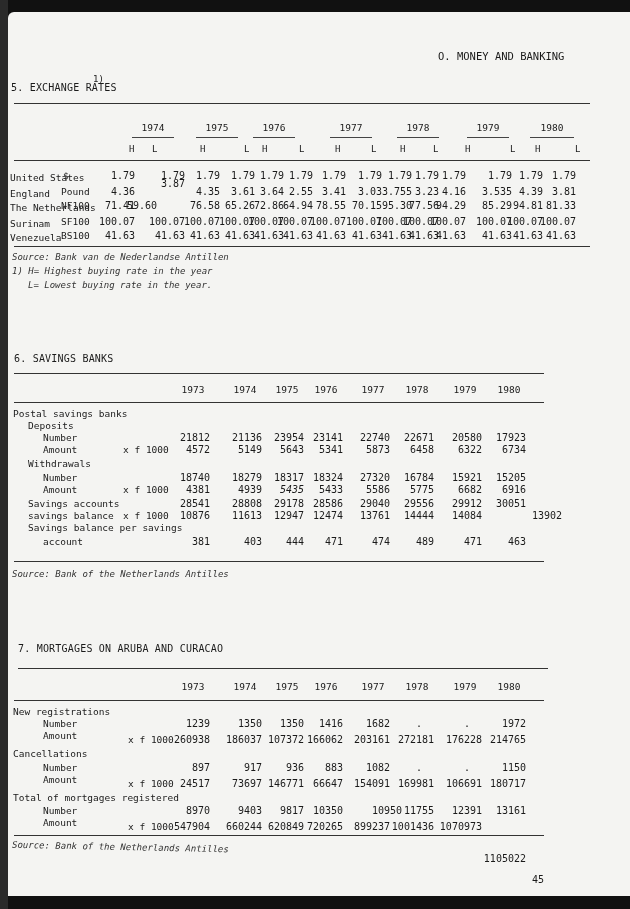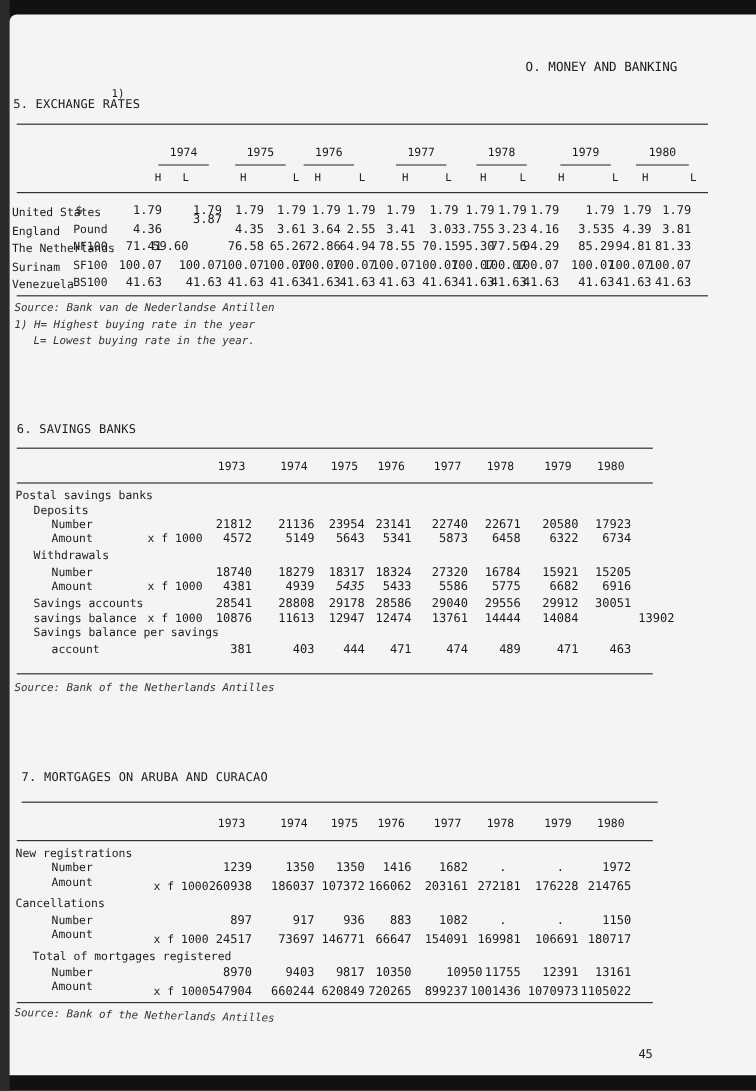--- a/index.html
+++ b/index.html
@@ -287,33 +287,33 @@
     <div class="abs lbl" style="left:35px; top:762px;">Amount</div>
     <div class="abs lbl" style="left:120px; top:766px;">x f 1000</div>
     <div class="abs num" style="left:148px; width:54px; top:766px;">24517</div>
     <div class="abs num" style="left:200px; width:54px; top:766px;">73697</div>
     <div class="abs num" style="left:242px; width:54px; top:766px;">146771</div>
     <div class="abs num" style="left:281px; width:54px; top:766px;">66647</div>
     <div class="abs num" style="left:328px; width:54px; top:766px;">154091</div>
     <div class="abs num" style="left:372px; width:54px; top:766px;">169981</div>
     <div class="abs num" style="left:420px; width:54px; top:766px;">106691</div>
     <div class="abs num" style="left:464px; width:54px; top:766px;">180717</div>
-    <div class="abs lbl" style="left:19px; top:780px;text-align:center;">Total of mortgages registered</div>
+    <div class="abs lbl" style="left:5px; top:780px;text-align:center;">Total of mortgages registered</div>
     <div class="abs lbl" style="left:35px; top:793px;">Number</div>
     <div class="abs num" style="left:148px; width:54px; top:793px;">8970</div>
     <div class="abs num" style="left:200px; width:54px; top:793px;">9403</div>
     <div class="abs num" style="left:242px; width:54px; top:793px;">9817</div>
     <div class="abs num" style="left:281px; width:54px; top:793px;">10350</div>
     <div class="abs num" style="left:340px; width:54px; top:793px;">10950</div>
     <div class="abs num" style="left:372px; width:54px; top:793px;">11755</div>
     <div class="abs num" style="left:420px; width:54px; top:793px;">12391</div>
     <div class="abs num" style="left:464px; width:54px; top:793px;">13161</div>
     <div class="abs lbl" style="left:35px; top:805px;">Amount</div>
     <div class="abs lbl" style="left:120px; top:809px;">x f 1000</div>
     <div class="abs num" style="left:148px; width:54px; top:809px;">547904</div>
     <div class="abs num" style="left:200px; width:54px; top:809px;">660244</div>
     <div class="abs num" style="left:242px; width:54px; top:809px;">620849</div>
     <div class="abs num" style="left:281px; width:54px; top:809px;">720265</div>
     <div class="abs num" style="left:328px; width:54px; top:809px;">899237</div>
     <div class="abs num" style="left:372px; width:54px; top:809px;">1001436</div>
     <div class="abs num" style="left:420px; width:54px; top:809px;">1070973</div>
-    <div class="abs num" style="left:464px; width:54px; top:809px;">1105022</div>
+    <div class="abs num" style="left:464px; width:54px; top:841px;">1105022</div>
   </div>
 
 </body></html>

